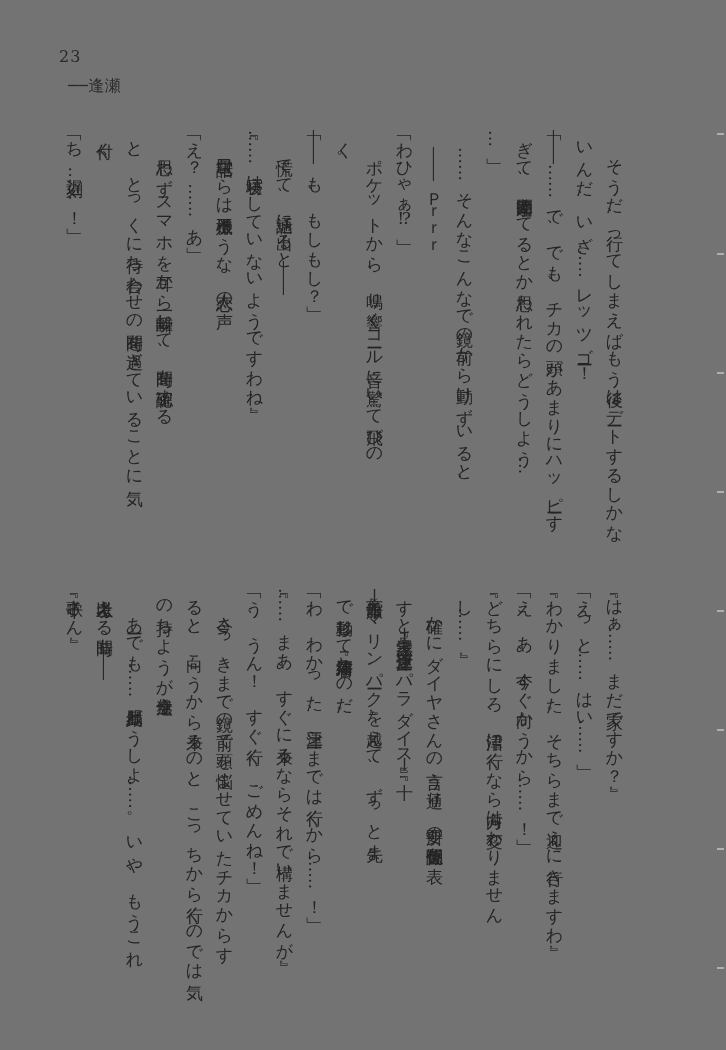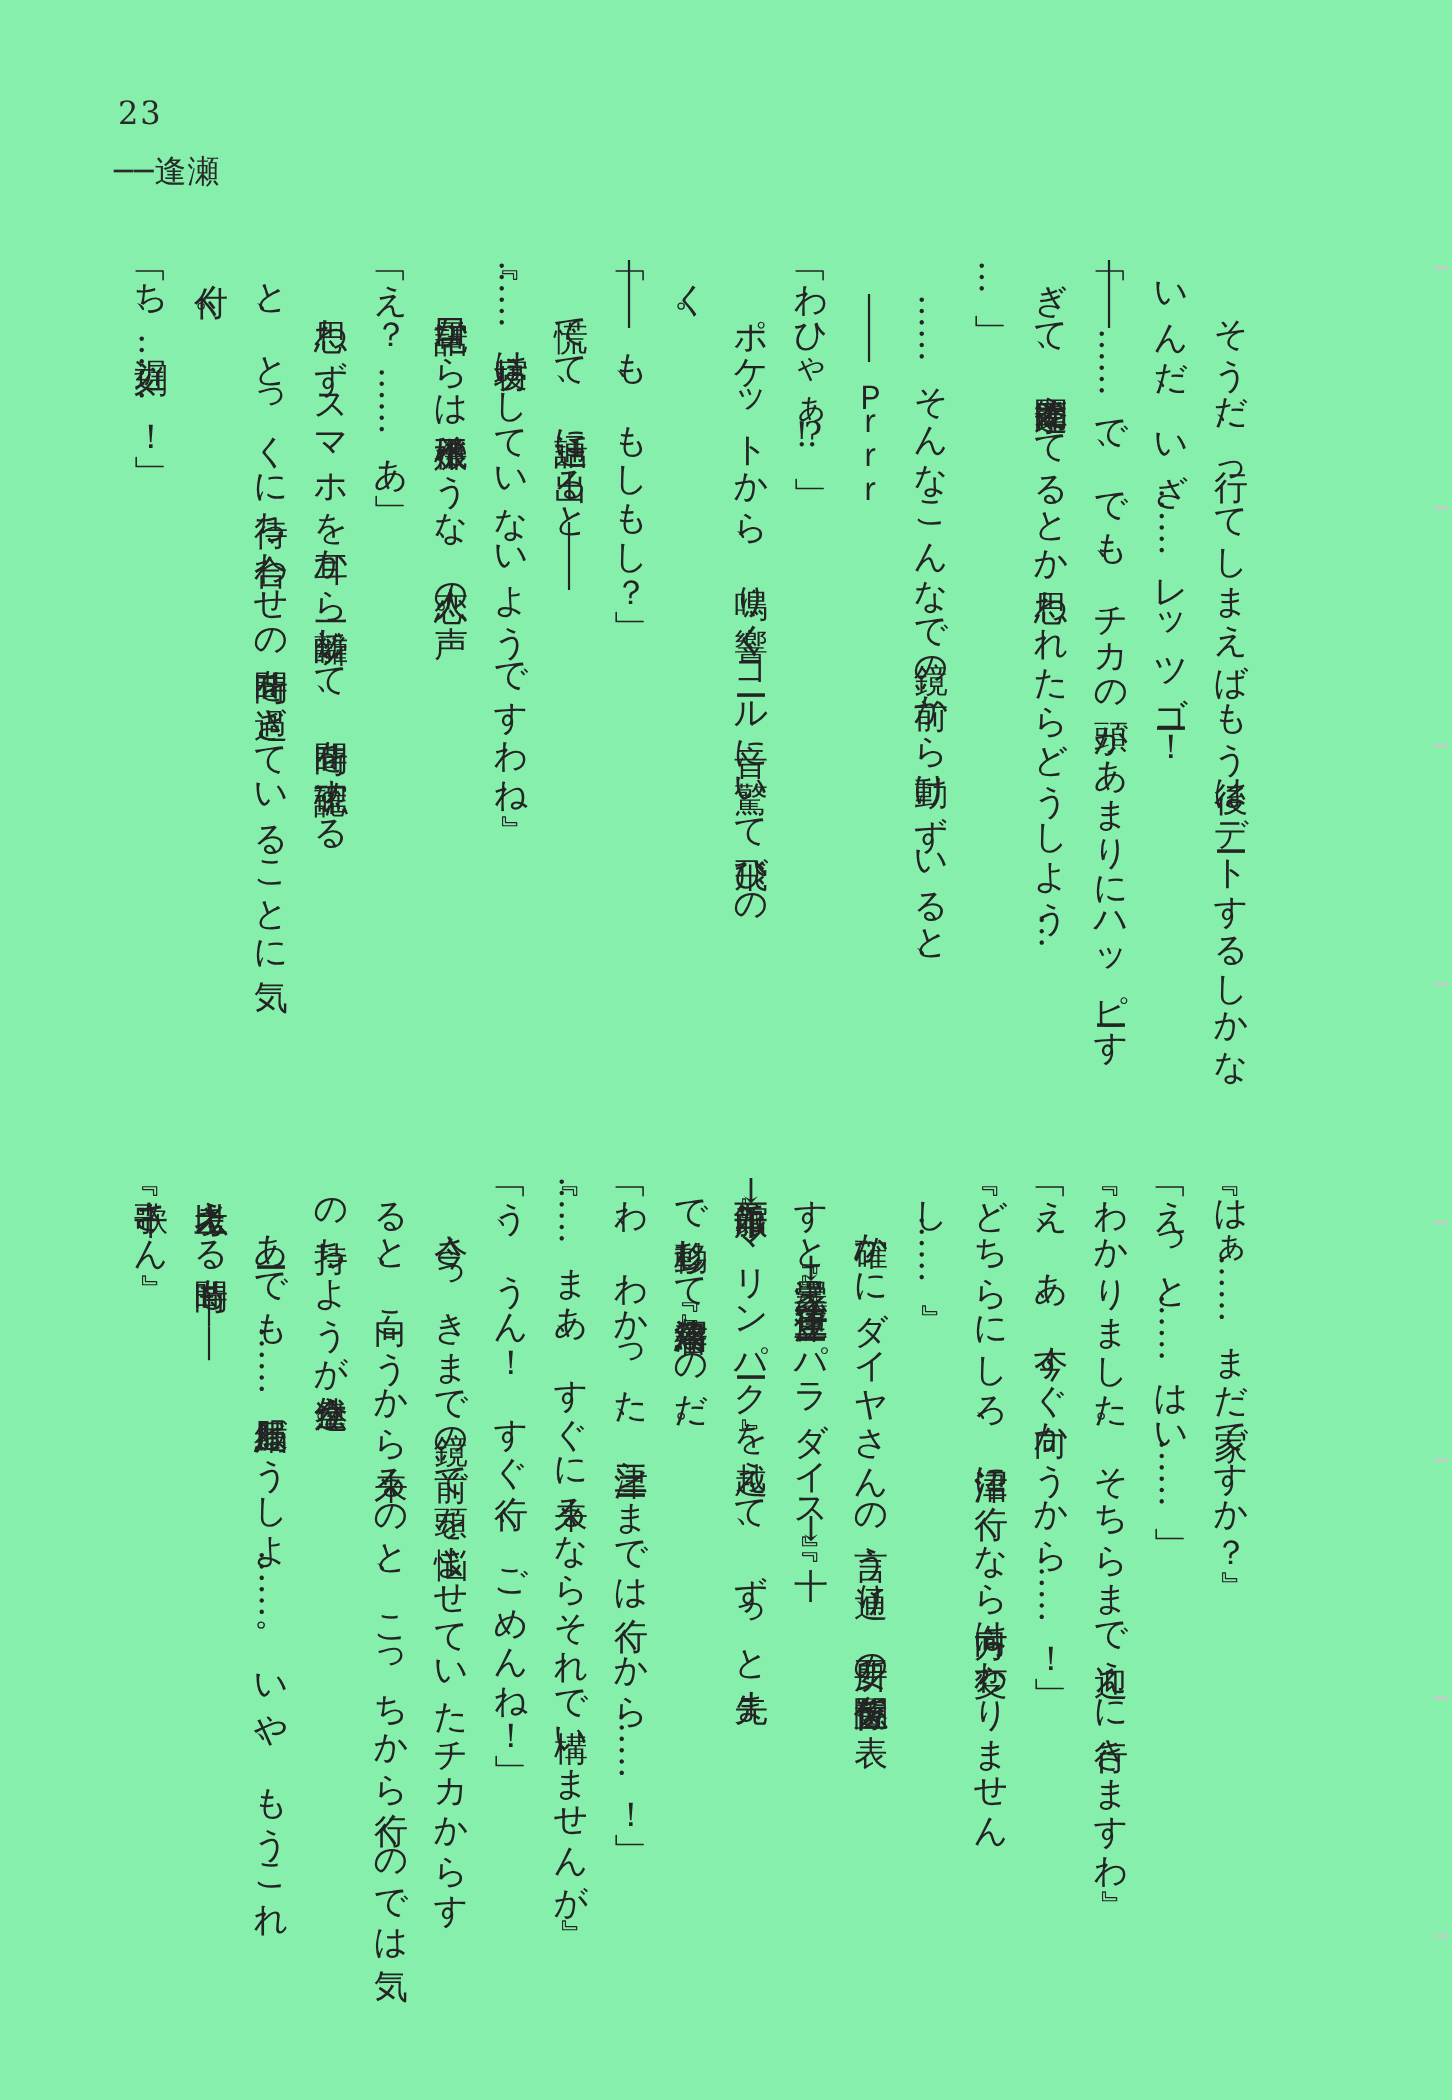--- a/index.html
+++ b/index.html
@@ -4,38 +4,38 @@
 <style>
   html, body {
     margin: 0;
     padding: 0;
     background: #e8e8e8;
   }
   .page {
     position: relative;
     width: 726px;
     height: 1050px;
-    background: #86efac;
+    background: #737373;
     overflow: hidden;
     font-family: "DejaVu Serif", "Liberation Serif", serif;
     color: #222;
   }
   
   .pagenum {
     position: absolute;
     top: 47px;
     left: 59px;
     font-size: 16px;
     letter-spacing: 1px;
     color: #2a2a2a;
   }
   .chapter {
     position: absolute;
     top: 76px;
-    left: 57px;
+    left: 68px;
     font-size: 16px;
     letter-spacing: 0.5px;
     color: #2a2a2a;
     white-space: nowrap;
   }
   
   .vblock {
     position: absolute;
     right: 96px;
     height: 460px;

